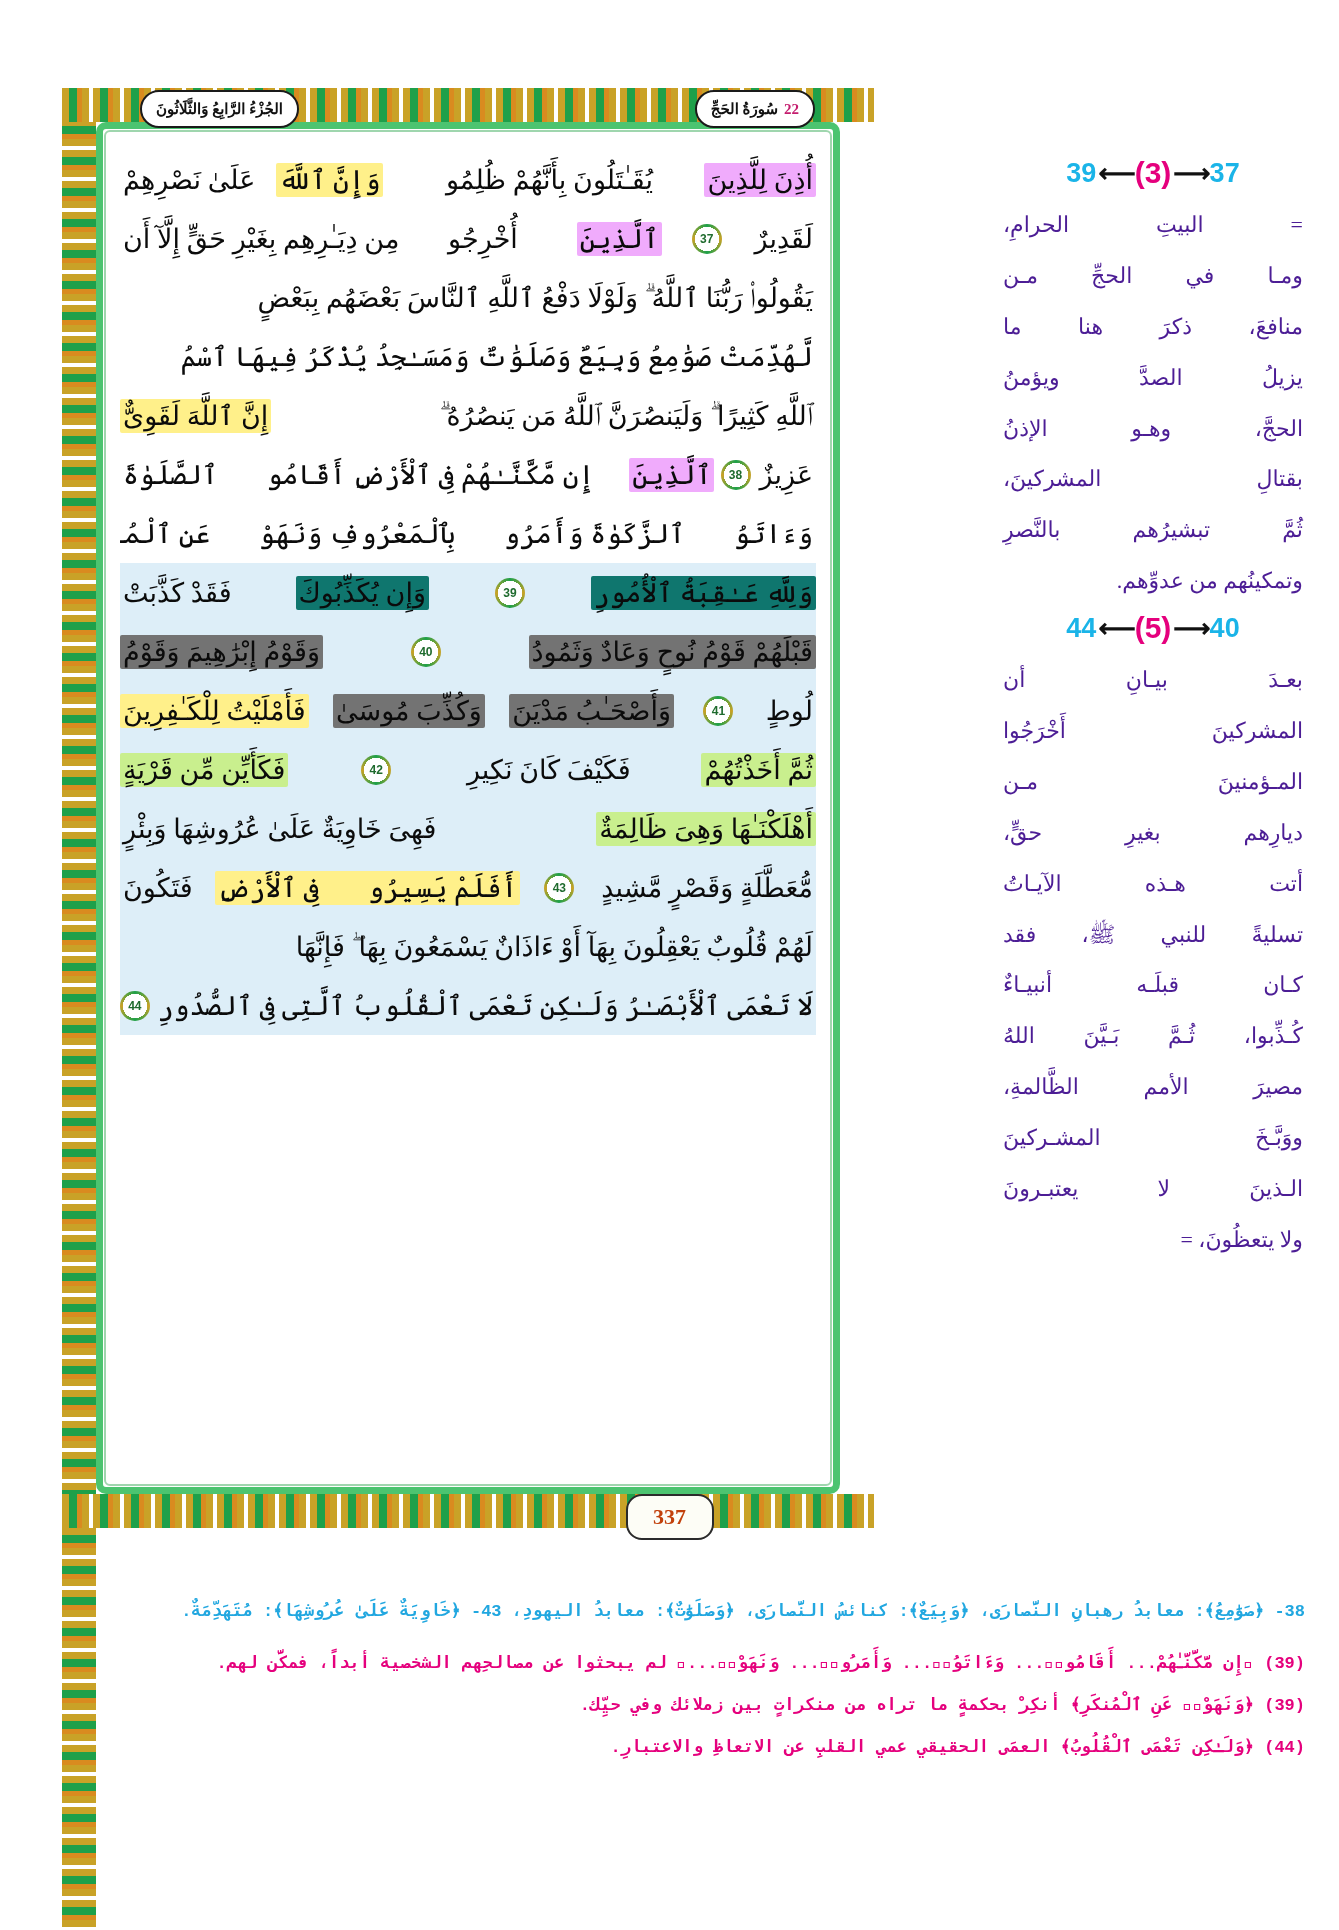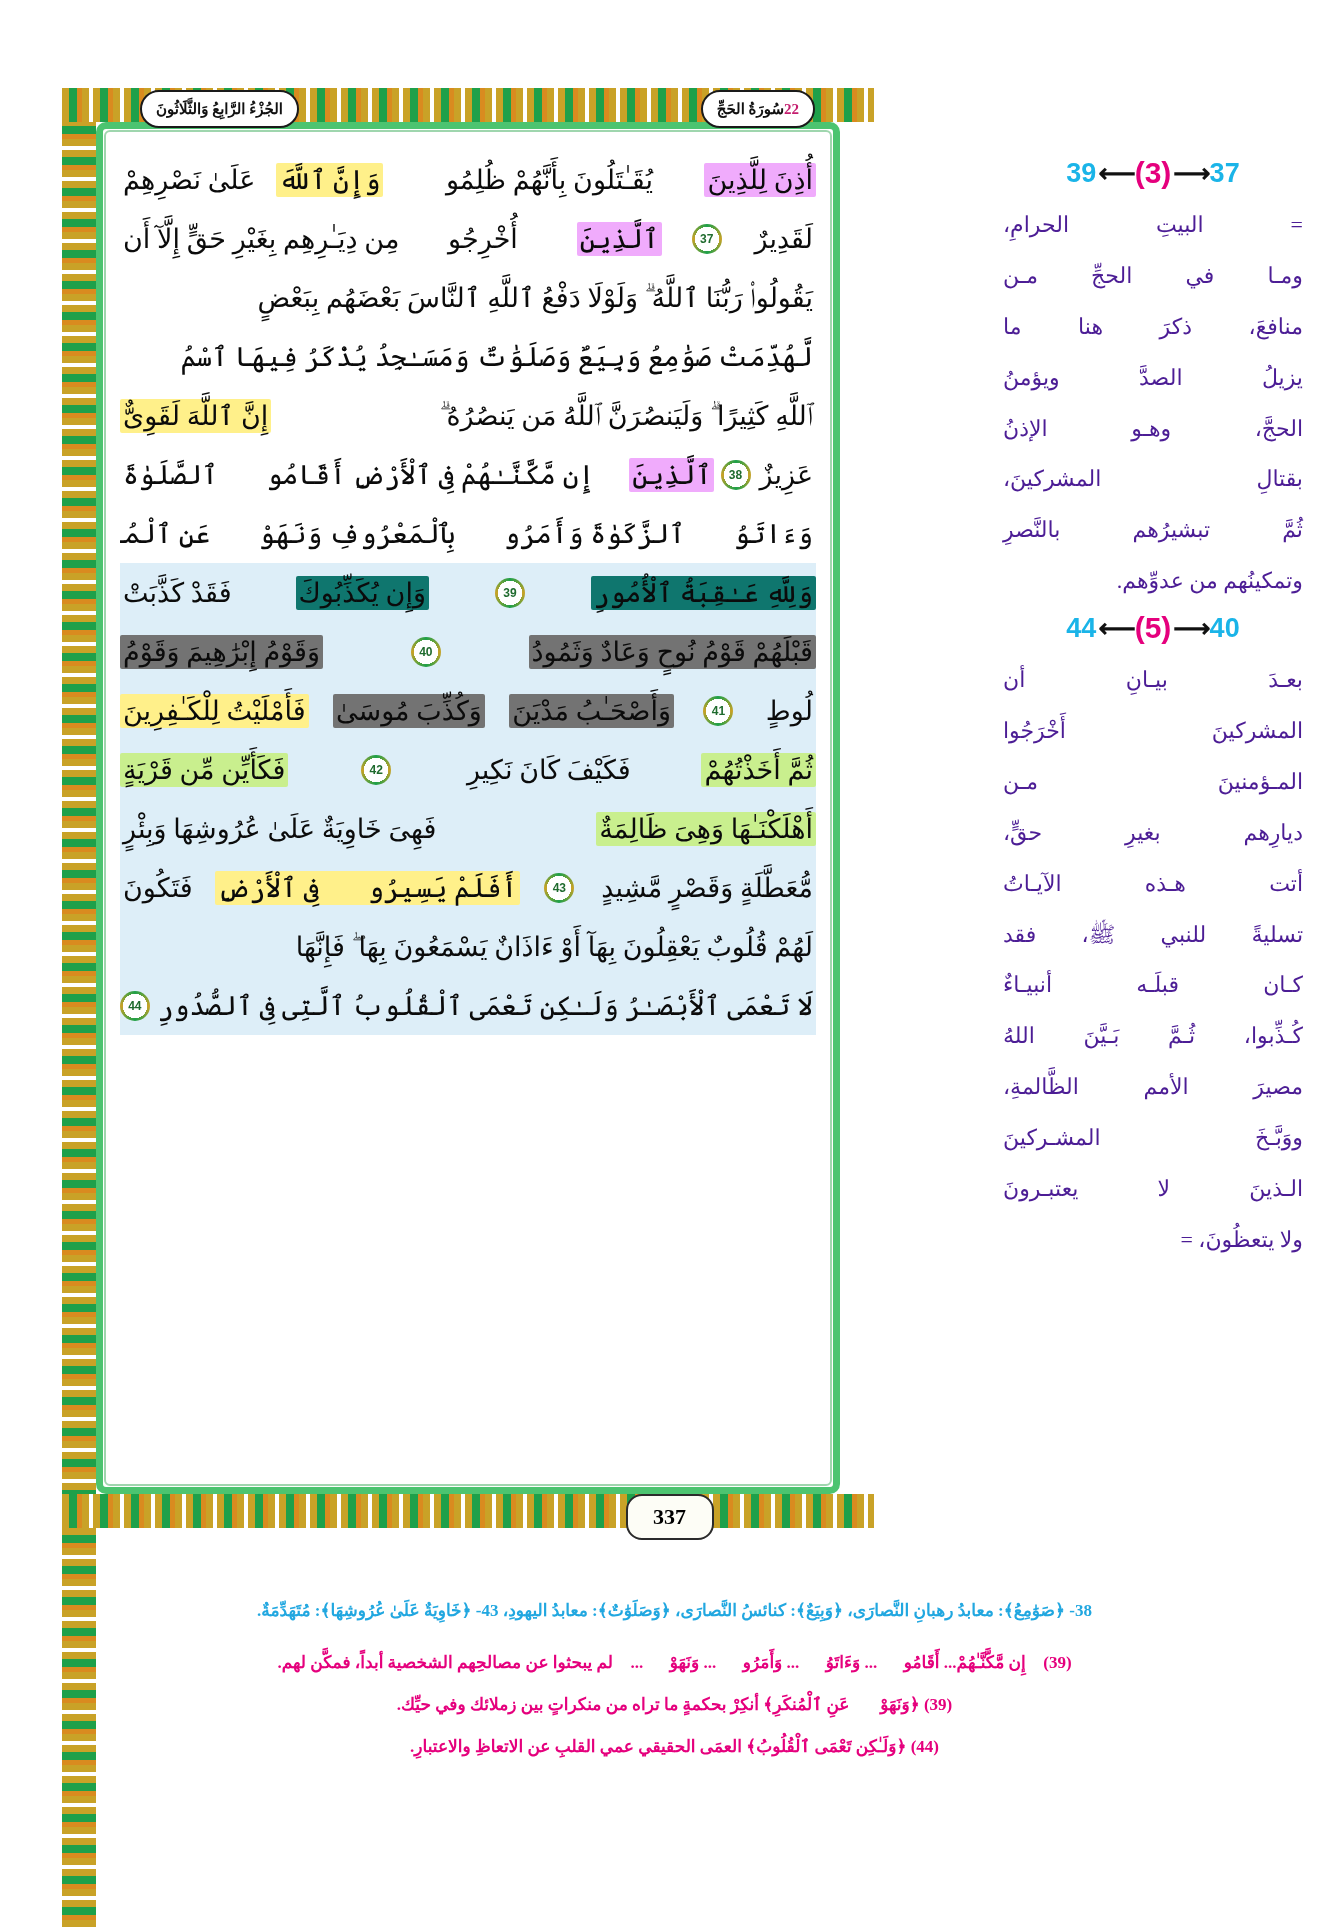--- a/index.html
+++ b/index.html
@@ -73,32 +73,32 @@
     display:flex;align-items:center;justify-content:center;
     padding:0 14px;
     direction:rtl;
     font-family:"Liberation Serif","DejaVu Serif",serif;
     font-size:15px;font-weight:700;color:#111;
     white-space:nowrap;
     z-index:6;
   }
   .cart-juz{left:140px;top:90px;}
   .cart-surah{right:524px;top:90px;}
-  .cart-surah .num{color:#c41d6e;font-weight:700;margin-left:0;font-size:15px;}
+  .cart-surah .num{color:#c41d6e;font-weight:700;margin-left:6px;font-size:15px;}
 
   
   .cart-page{
     position:absolute;
     left:50%;transform:translateX(-50%);
     top:1494px;
     width:84px;height:42px;
     background:#fdfdf6;border:2px solid #2b2b2b;border-radius:16px;
     display:flex;align-items:center;justify-content:center;
     font-family:"Liberation Serif","DejaVu Serif",serif;
-    font-size:22px;font-weight:700;color:#000000;
+    font-size:22px;font-weight:700;color:#c2410c;
     z-index:7;
   }
 
   
   .quran-body{
     position:absolute;
     left:108px;top:136px;width:720px;height:1344px;
     direction:rtl;
     box-sizing:border-box;
     padding:14px 12px 10px 12px;
@@ -160,22 +160,22 @@
     text-align:justify;
     text-align-last:justify;
   }
   .side p.last{text-align-last:right;}
 
   
   .foot{
     position:absolute;
     left:44px;right:34px;
     direction:rtl;
-    font-family:Liberation Serif, serif;
-    text-align:center;
+    font-family:Liberation Mono, monospace;
+    text-align:right;
     white-space:nowrap;
   }
   .foot-blue{top:1600px;color:#21a7e0;font-size:17px;font-weight:700;}
   .foot-pink{color:#e5007d;font-size:17px;font-weight:700;}
   .fp1{top:1652px;}
   .fp2{top:1694px;}
   .fp3{top:1736px;}
 </style>
 </head>
 <body>

